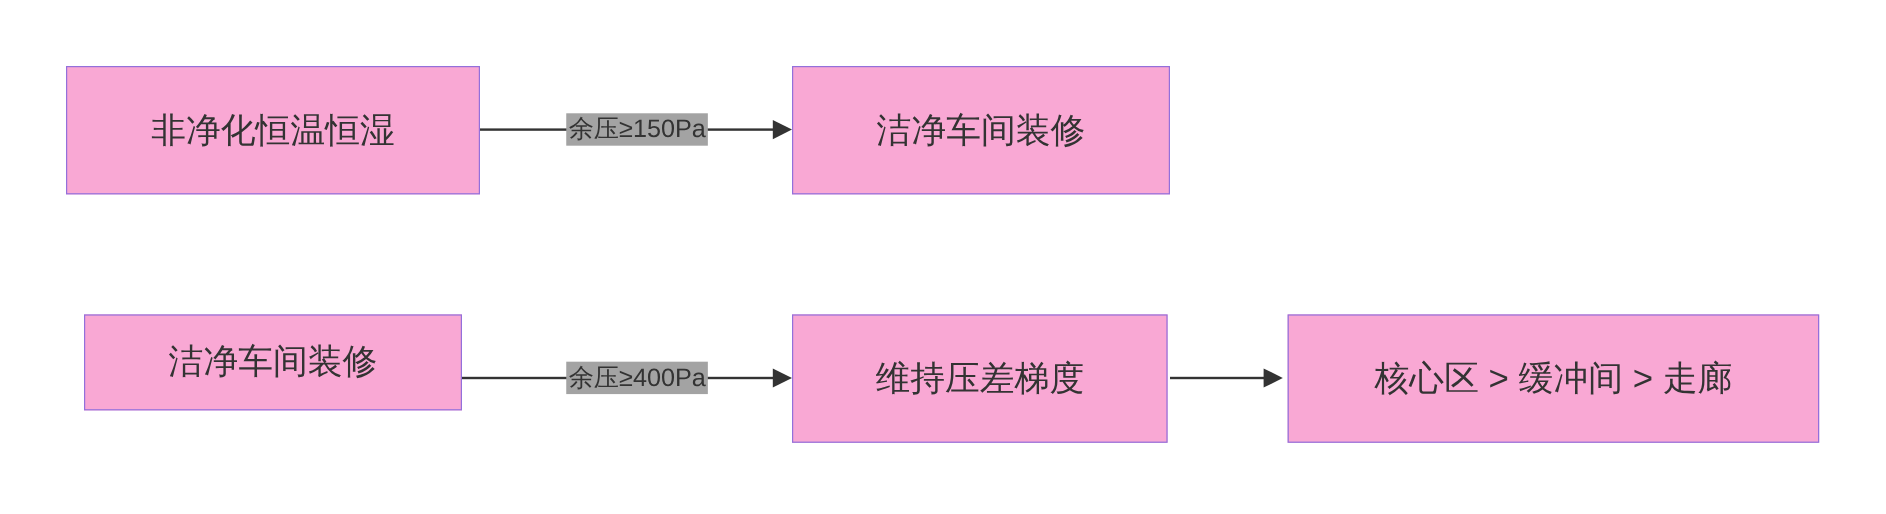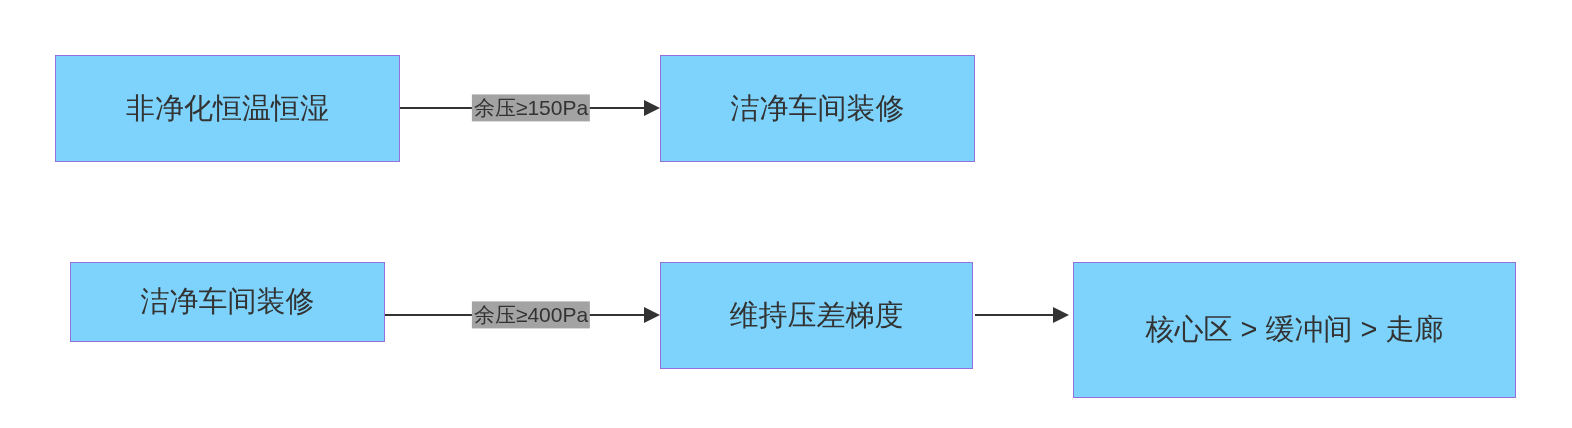--- a/index.html
+++ b/index.html
@@ -11,21 +11,21 @@
     position: relative;
     width: 1572px;
     height: 428px;
     background: #ffffff;
     font-family: "Liberation Sans", "DejaVu Sans", sans-serif;
     overflow: hidden;
   }
   .node {
     position: absolute;
     box-sizing: border-box;
-    background: #7dd3fc;
+    background: #f9a8d4;
     border: 1.5px solid #9370DB;
     display: flex;
     align-items: center;
     justify-content: center;
     font-size: 29px;
     color: #333333;
     text-align: center;
     white-space: nowrap;
   }
   .edge-line {
@@ -77,17 +77,17 @@
   <div class="edge-arrowhead" style="left:644px; top:307px;"></div>
   <div class="edge-label" style="left:531px; top:315px;">余压≥400Pa</div>
 
   <div class="node" style="left:660px; top:262px; width:313px; height:107px;">
     <span>维持压差梯度</span>
   </div>
 
   <div class="edge-line" style="left:975px; top:314px; width:82px;"></div>
   <div class="edge-arrowhead" style="left:1053px; top:307px;"></div>
 
-  <div class="node" style="left:1073px; top:262px; width:443px; height:136px;">
+  <div class="node" style="left:1073px; top:262px; width:443px; height:107px;">
     <span>核心区 &gt; 缓冲间 &gt; 走廊</span>
   </div>
 
 </div>
 
 </body></html>

